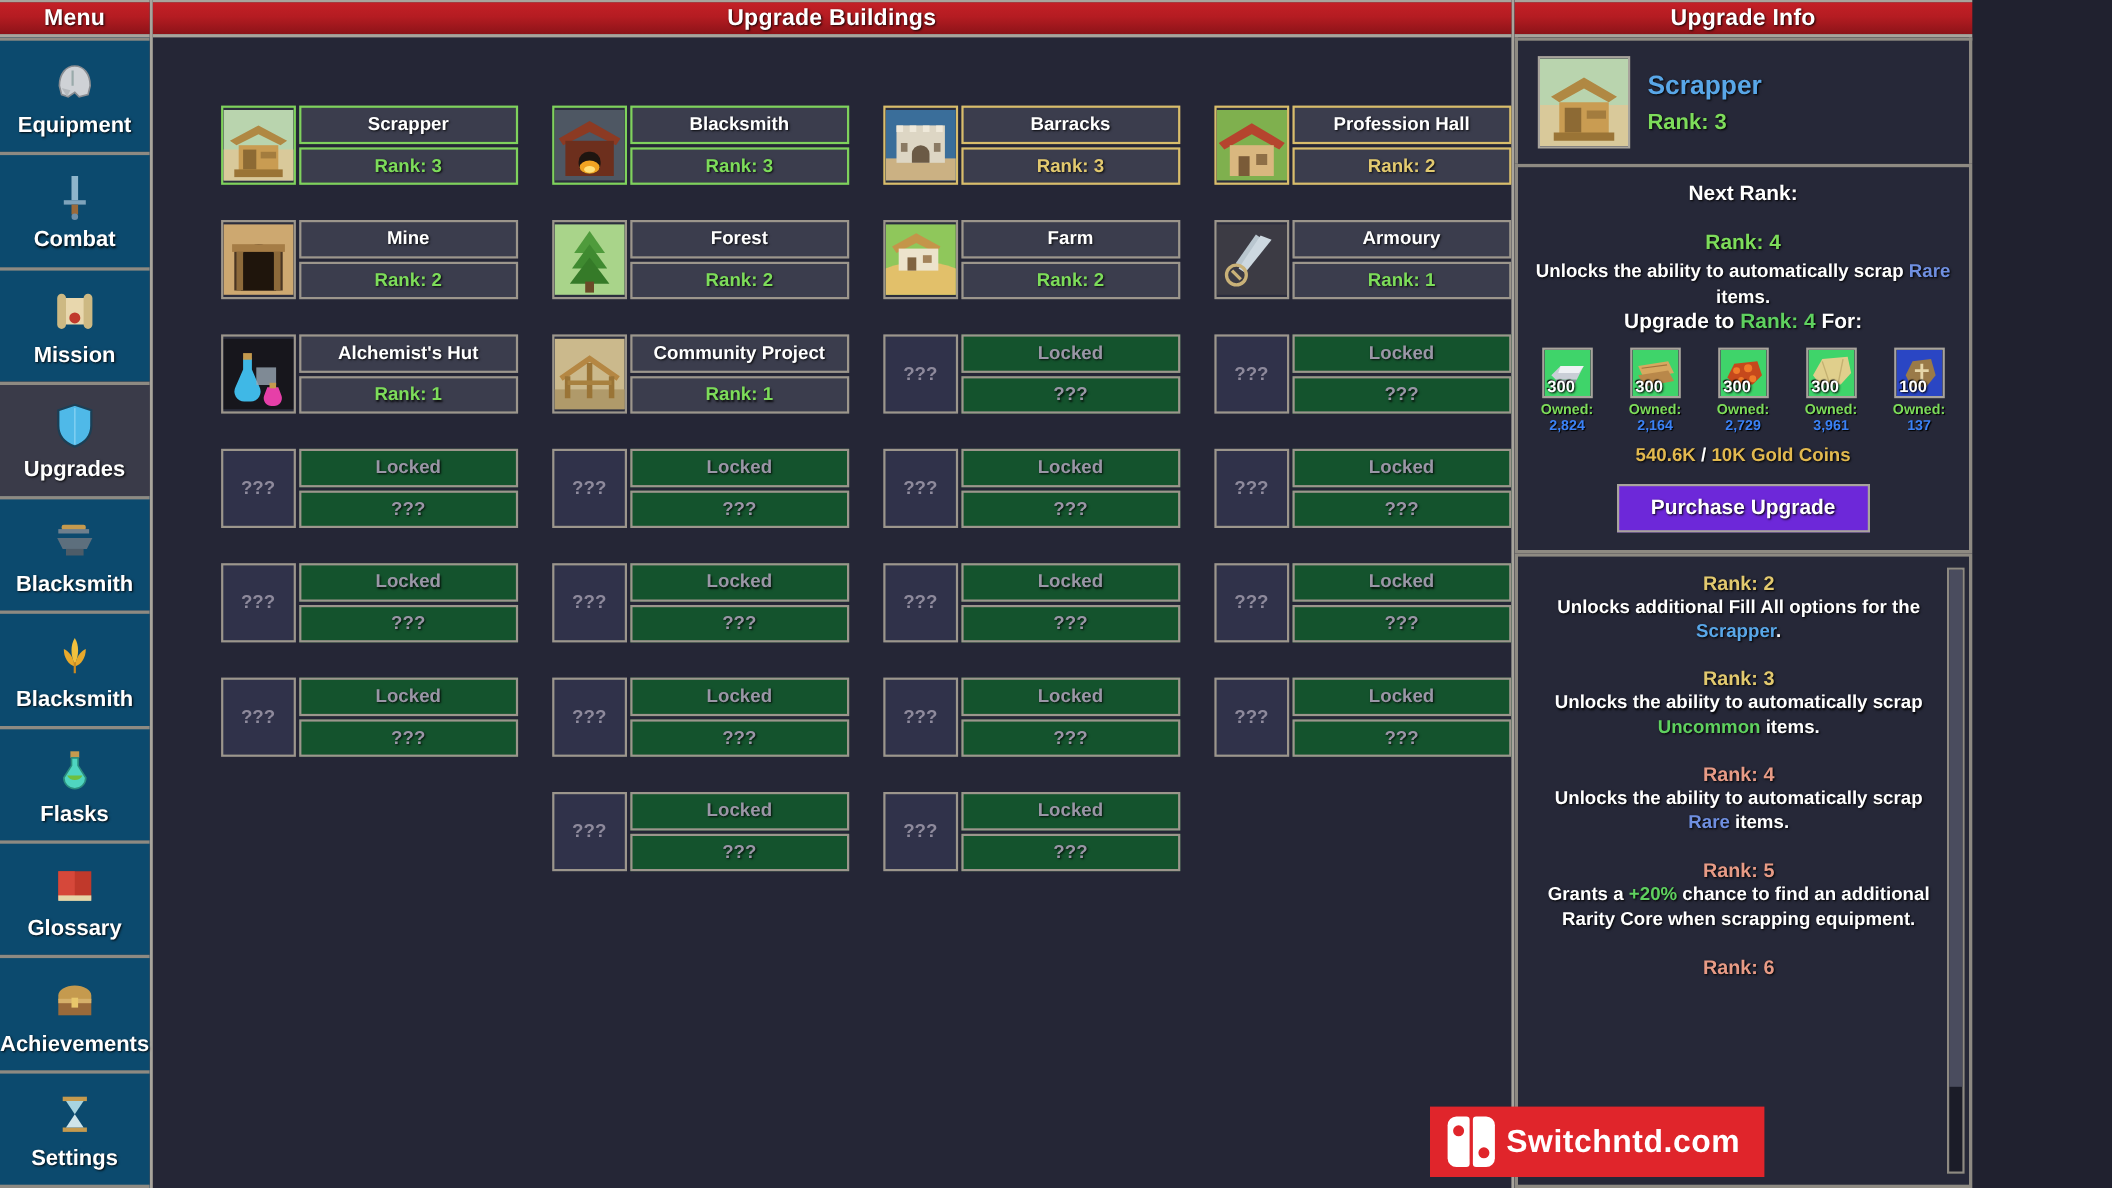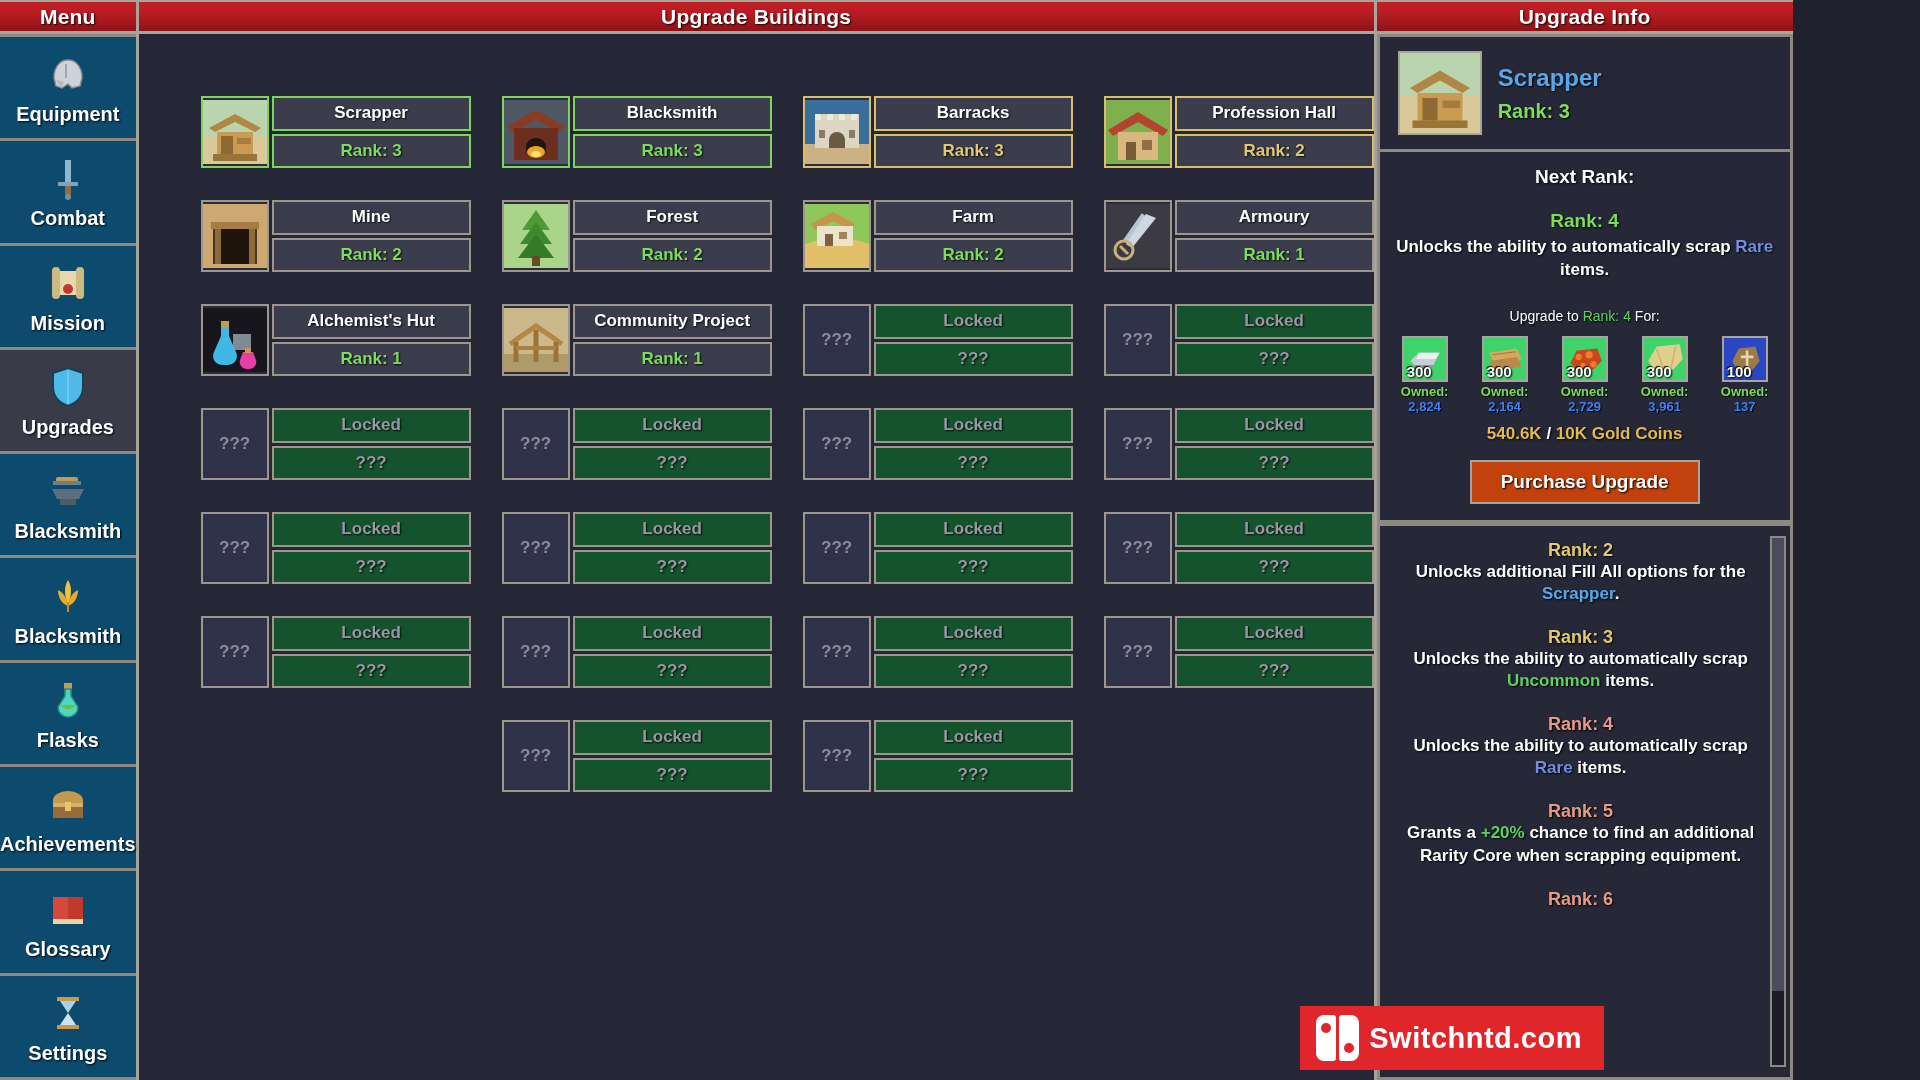--- a/index.html
+++ b/index.html
@@ -112,40 +112,40 @@
   .hdr-panel { display:flex; align-items:center; gap:16px; padding:14px 18px; border-bottom:none; }
   .hdr-thumb { width:84px; height:84px; border:2px solid #a8a49c; overflow:hidden; flex:none; }
   .hdr-thumb svg { width:100%; height:100%; display:block; }
   .hdr-name { color:#59a7e8; font-size:24px; font-weight:bold; text-shadow:1px 1px 2px #000; }
   .hdr-rank { color:#7ddc5a; font-size:20px; font-weight:bold; margin-top:8px; text-shadow:1px 1px 2px #000; }
 
   .next-panel { padding:14px 14px 16px; text-align:center; }
   .next-title { color:#fff; font-size:19px; font-weight:bold; text-shadow:1px 1px 2px #000; }
   .next-rank { color:#7ddc5a; font-size:19px; font-weight:bold; margin-top:22px; text-shadow:1px 1px 2px #000; }
   .next-desc { color:#fff; font-size:17px; font-weight:bold; margin-top:4px; line-height:1.35; text-shadow:1px 1px 2px #000; }
-  .upgrade-for { color:#fff; font-size:14px; font-weight:normal; margin-top:26px; text-shadow:1px 1px 2px #000; }
+  .upgrade-for { color:#fff; font-size:19px; font-weight:bold; text-shadow:1px 1px 2px #000; }
 
   .costs { display:flex; justify-content:center; gap:18px; margin-top:12px; }
   .cost { width:62px; text-align:center; }
   .cost-box { width:46px; height:46px; margin:0 auto; border:2px solid #a8a49c; position:relative; overflow:hidden; }
   .cost-box svg { width:100%; height:100%; display:block; }
   .cost-qty {
     position:absolute; left:3px; bottom:0;
     color:#fff; font-size:15px; font-weight:bold;
     text-shadow:1px 1px 2px #000, -1px -1px 1px #000;
   }
   .cost-owned { color:#7ddc5a; font-size:13px; font-weight:bold; margin-top:2px; text-shadow:1px 1px 1px #000; }
   .cost-val   { color:#3b82f6;    font-size:13px; font-weight:bold; text-shadow:1px 1px 1px #000; }
 
   .gold-line { color:#e2b94f; font-size:17px; font-weight:bold; margin-top:10px; text-shadow:1px 1px 2px #000; }
   .gold-line .sep { color:#fff; }
 
   .buy-wrap { display:flex; justify-content:center; margin-top:16px; }
   .buy-btn {
-    border:2px solid #a8a49c; background:#c2410c;
+    border:2px solid #a8a49c; background:#6d28d9;
     color:#fff; font-size:19px; font-weight:bold;
     padding:9px 29px; cursor:pointer;
     text-shadow:1px 1px 2px #000;
   }
 
   .ranks-panel { flex:1; position:relative; overflow:hidden; padding:14px 22px 0 14px; text-align:center; }
   .rank-block { margin-bottom:22px; }
   .rank-head { font-size:18px; font-weight:bold; text-shadow:1px 1px 2px #000; }
   .rank-body { color:#fff; font-size:17px; font-weight:bold; line-height:1.3; text-shadow:1px 1px 2px #000; }
   .c-gold  { color:#e2c96f; }
@@ -252,37 +252,37 @@
               <rect x="20" y="7" width="8" height="6" fill="#c59a4e"></rect>
               <path d="M21 13h6v7l7 11a9 9 0 11-20 0l7-11z" fill="#4fd5c0" stroke="#2b8c7e" stroke-width="1.5"></path>
               <path d="M17 29h14a8 8 0 01-14 0z" fill="#6fbf3d"></path>
             </svg>
           </span>
           <span class="side-label">Flasks</span>
         </div>
         <div class="side-item">
           <span class="side-ico">
             <svg viewBox="0 0 48 48">
+              <path d="M9 12h30v26H9z" fill="#c0392b"></path>
+              <path d="M9 12h15v26H9z" fill="#d6483a"></path>
+              <rect x="9" y="34" width="30" height="5" fill="#e5d6a8"></rect>
+            </svg>
+          </span>
+          <span class="side-label">Glossary</span>
+        </div>
+        <div class="side-item">
+          <span class="side-ico">
+            <svg viewBox="0 0 48 48">
               <path d="M9 20a15 9 0 0130 0v4H9z" fill="#c59a4e"></path>
               <rect x="9" y="24" width="30" height="14" fill="#9a6a3a"></rect>
               <rect x="9" y="23" width="30" height="4" fill="#d6b06a"></rect>
               <rect x="21" y="22" width="6" height="9" fill="#e8c66a"></rect>
             </svg>
           </span>
           <span class="side-label">Achievements</span>
-        </div>
-        <div class="side-item">
-          <span class="side-ico">
-            <svg viewBox="0 0 48 48">
-              <path d="M9 12h30v26H9z" fill="#c0392b"></path>
-              <path d="M9 12h15v26H9z" fill="#d6483a"></path>
-              <rect x="9" y="34" width="30" height="5" fill="#e5d6a8"></rect>
-            </svg>
-          </span>
-          <span class="side-label">Glossary</span>
         </div>
         <div class="side-item">
           <span class="side-ico">
             <svg viewBox="0 0 48 48">
               <rect x="13" y="8" width="22" height="4" fill="#c59a4e"></rect>
               <rect x="13" y="36" width="22" height="4" fill="#c59a4e"></rect>
               <path d="M16 12h16l-8 12z" fill="#a8d4e0"></path>
               <path d="M16 36h16l-8-12z" fill="#cfe4ea"></path>
             </svg>
           </span>

